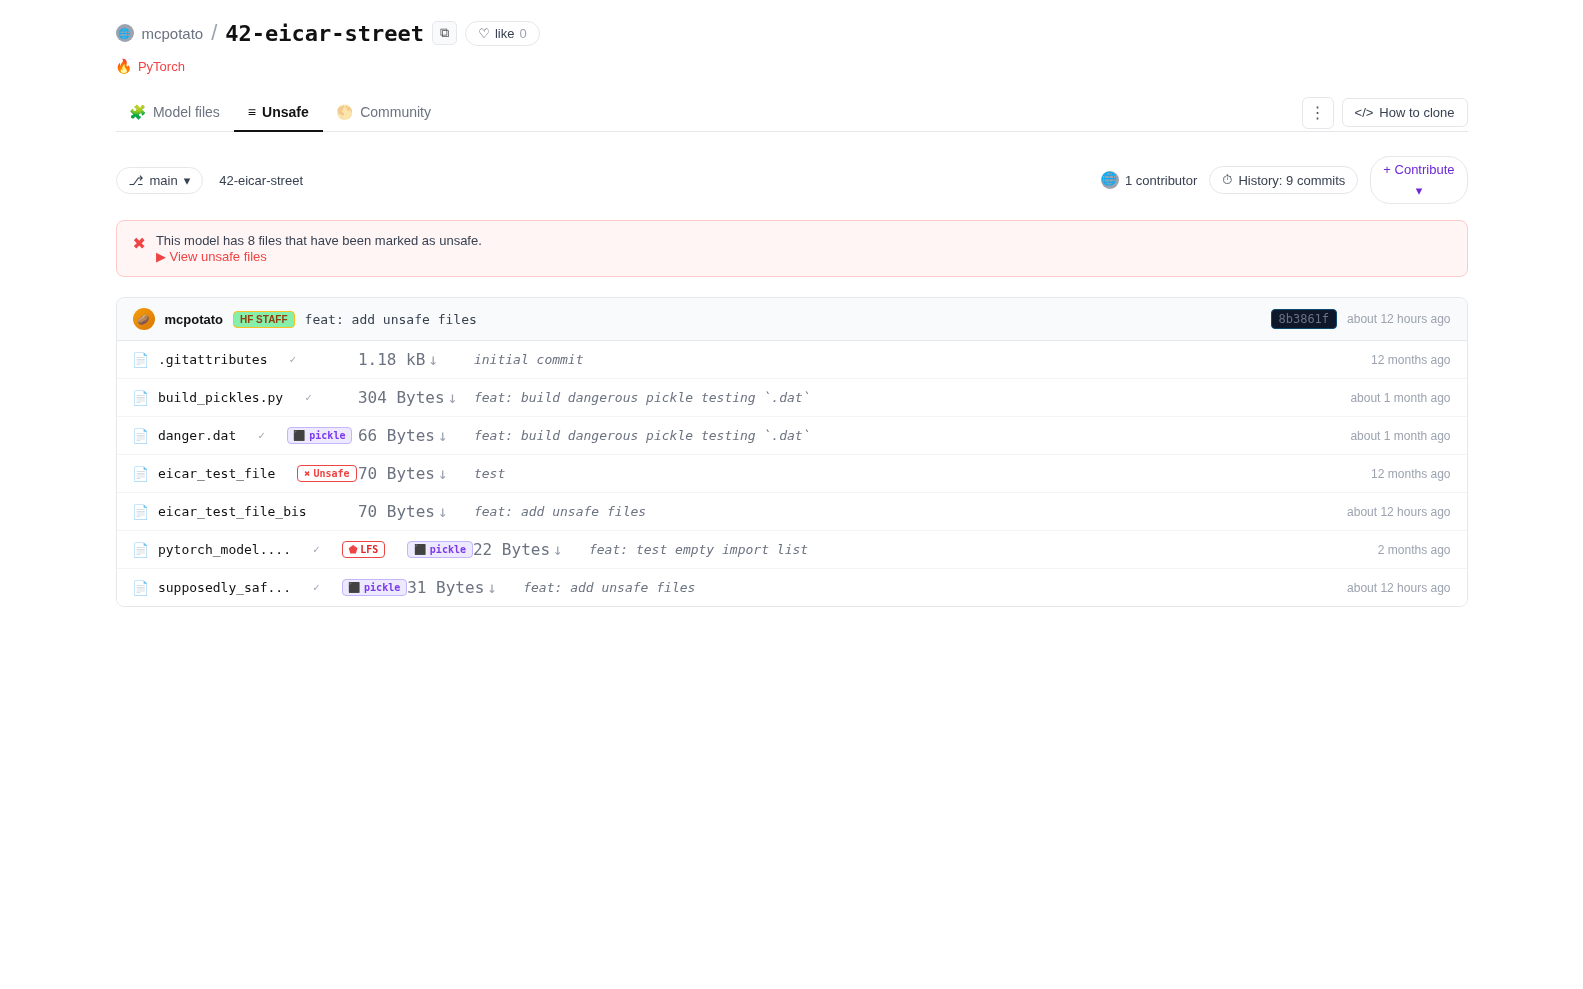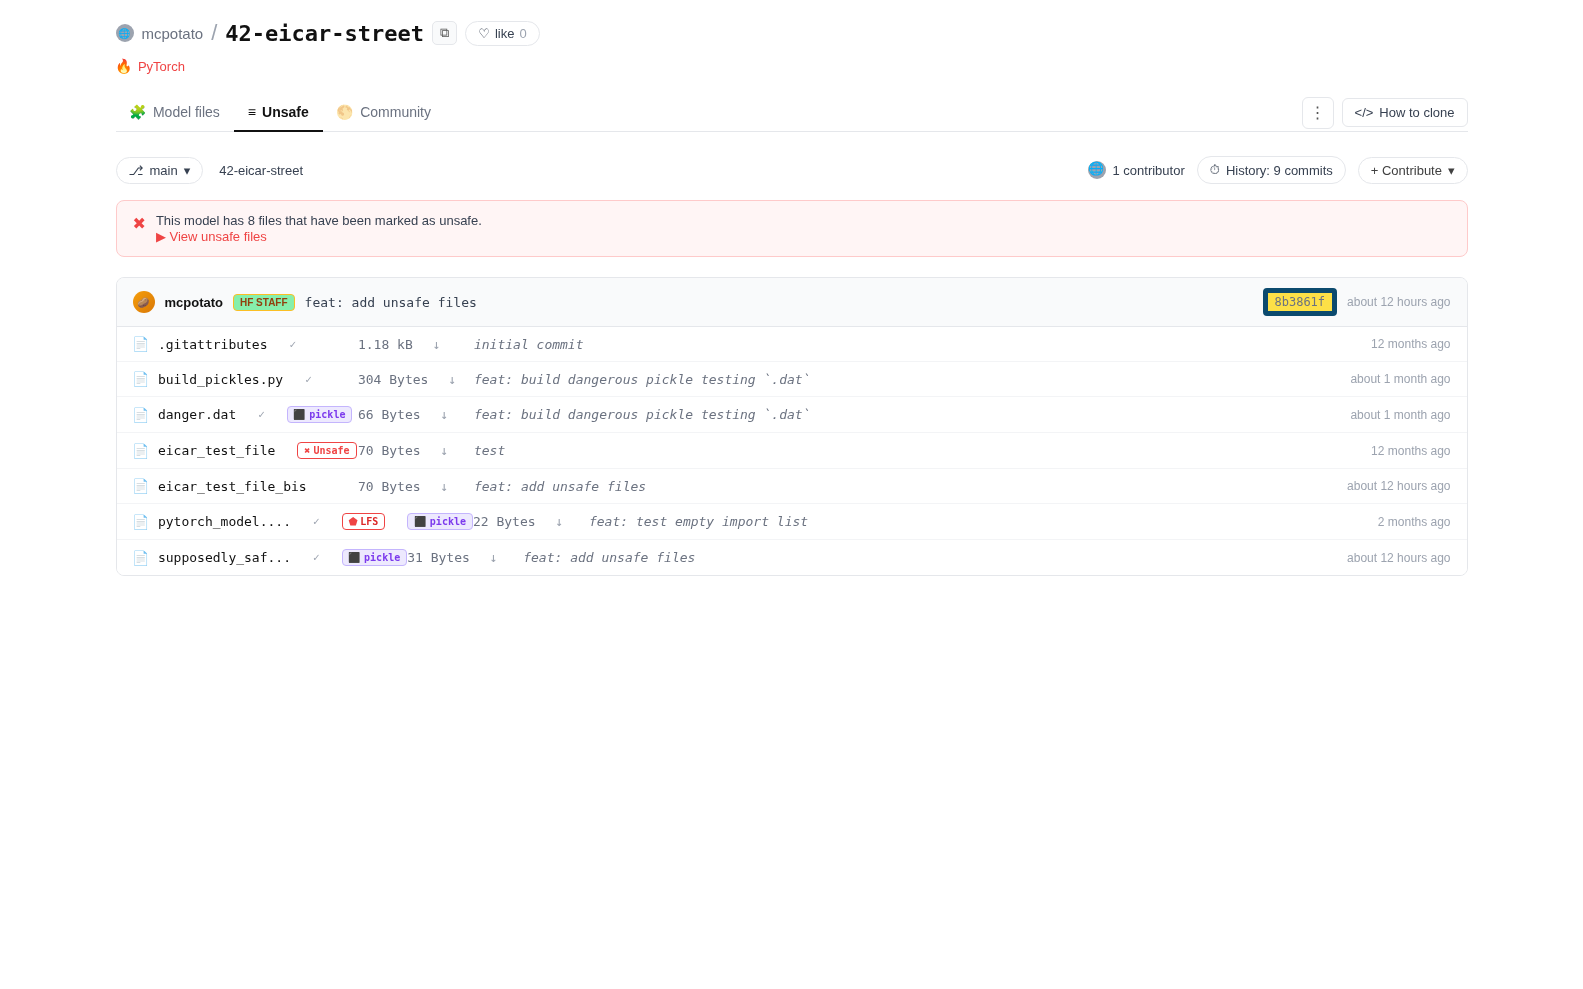--- a/index.html
+++ b/index.html
@@ -31,49 +31,49 @@
     .clone-btn { display: flex; align-items: center; gap: 6px; border: 1px solid #e5e7eb; border-radius: 6px; padding: 6px 12px; background: #fff; cursor: pointer; font-size: 13px; color: #374151; }
     
     
     .branch-bar { display: flex; align-items: center; gap: 16px; margin-bottom: 16px; }
     .branch-btn { display: flex; align-items: center; gap: 6px; border: 1px solid #e5e7eb; border-radius: 20px; padding: 5px 12px; background: #fff; cursor: pointer; font-size: 13px; color: #374151; }
     .branch-name-text { font-size: 13px; color: #374151; font-weight: 500; }
     .branch-bar-right { margin-left: auto; display: flex; align-items: center; gap: 12px; }
     .contributor-btn { display: flex; align-items: center; gap: 6px; font-size: 13px; color: #374151; cursor: pointer; }
     .contributor-icon { width: 18px; height: 18px; border-radius: 50%; background: #9ca3af; }
     .history-btn { display: flex; align-items: center; gap: 6px; border: 1px solid #e5e7eb; border-radius: 20px; padding: 5px 12px; background: #fff; cursor: pointer; font-size: 13px; color: #374151; }
-    .contribute-btn { display: flex; align-items: center; gap: 6px; border: 1px solid #e5e7eb; border-radius: 20px; padding: 5px 12px; background: #fff; cursor: pointer; font-size: 13px; color: #404040; font-weight: 500; }
+    .contribute-btn { display: flex; align-items: center; gap: 6px; border: 1px solid #e5e7eb; border-radius: 20px; padding: 5px 12px; background: #fff; cursor: pointer; font-size: 13px; color: #6d28d9; font-weight: 500; flex-direction: column; }
     
     
     .warning-banner { background: #fff5f5; border: 1px solid #fecaca; border-radius: 8px; padding: 12px 16px; margin-bottom: 20px; display: flex; align-items: flex-start; gap: 10px; }
     .warning-icon { color: #ef4444; font-size: 16px; margin-top: 1px; }
     .warning-text { font-size: 13px; color: #374151; }
     .warning-link { color: #ef4444; cursor: pointer; text-decoration: none; font-size: 13px; margin-top: 32px; }
     
     
     .file-table { border: 1px solid #e5e7eb; border-radius: 8px; overflow: hidden; }
     .commit-header { display: flex; align-items: center; gap: 10px; padding: 10px 16px; background: #f9fafb; border-bottom: 1px solid #e5e7eb; }
     .commit-avatar { width: 22px; height: 22px; border-radius: 50%; background: linear-gradient(135deg, #f59e0b, #d97706); display: flex; align-items: center; justify-content: center; font-size: 10px; color: white; }
     .commit-author { font-size: 13px; font-weight: 600; color: #111; }
     .hf-staff-badge { background: #86efac; color: #92400e; font-size: 10px; font-weight: 700; padding: 2px 6px; border-radius: 4px; border: 1px solid #fbbf24; }
     .commit-msg { font-size: 13px; color: #374151; font-family: monospace; flex: 1; }
-    .commit-hash { font-size: 12px; color: #6b7280; background: #fde047; border: 5px solid #0c4a6e; border-radius: 4px; padding: 2px 7px; font-family: monospace; cursor: pointer; }
+    .commit-hash { font-size: 12px; color: #6b7280; background: #0f172a; border: 1px solid #0c4a6e; border-radius: 4px; padding: 2px 7px; font-family: monospace; cursor: pointer; }
     .commit-time { margin-left: auto; font-size: 12px; color: #9ca3af; }
     
     
     .file-row { display: flex; align-items: center; padding: 9px 16px; border-bottom: 1px solid #f3f4f6; background: #fff; gap: 0; }
     .file-row:last-child { border-bottom: none; }
     .file-icon { color: #9ca3af; font-size: 14px; margin-right: 8px; flex-shrink: 0; }
     .file-name { font-size: 13px; color: #111; font-family: monospace; min-width: 200px; display: flex; align-items: center; gap: 22px; cursor: pointer; }
     .check-icon { color: #9ca3af; font-size: 11px; cursor: pointer; }
     .badge { font-size: 10px; font-weight: 600; padding: 2px 6px; border-radius: 4px; border: 1px solid; }
     .badge-pickle { color: #7c3aed; background: #ede9fe; border-color: #c4b5fd; display: flex; align-items: center; gap: 3px; }
     .badge-unsafe { color: #ef4444; background: #fff; border-color: #ef4444; display: flex; align-items: center; gap: 3px; }
     .badge-lfs { color: #dc2626; background: #fff; border-color: #ef4444; display: flex; align-items: center; gap: 3px; font-weight: 700; }
-    .file-size { font-size: 13px; color: #6b7280; min-width: 100px; text-align: right; font-family: monospace; display: flex; align-items: center; gap: 20px; }
+    .file-size { font-size: 16px; color: #6b7280; min-width: 100px; text-align: right; font-family: monospace; display: flex; align-items: center; gap: 3px; }
     .file-size-arrow { color: #9ca3af; }
     .file-commit { font-size: 13px; color: #6b7280; font-family: monospace; flex: 1; padding: 0 16px; font-style: italic; }
     .file-time { font-size: 12px; color: #9ca3af; text-align: right; min-width: 140px; }
   </style>
 </head>
 <body>
 
 <div class="page">
 
   <div class="repo-header">

